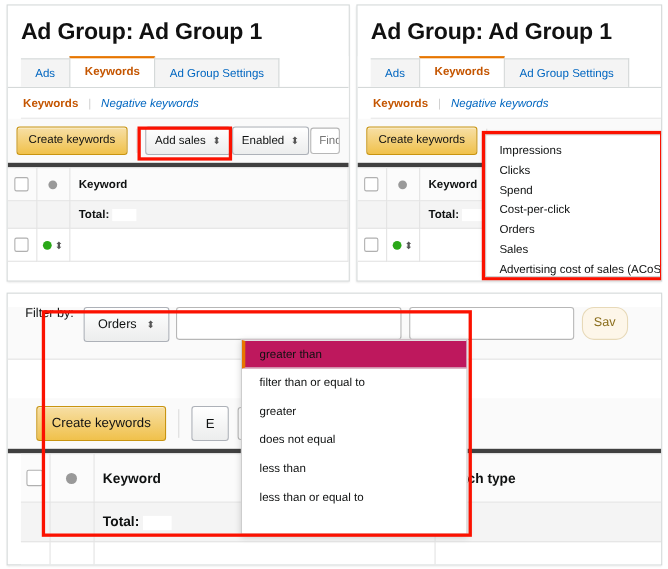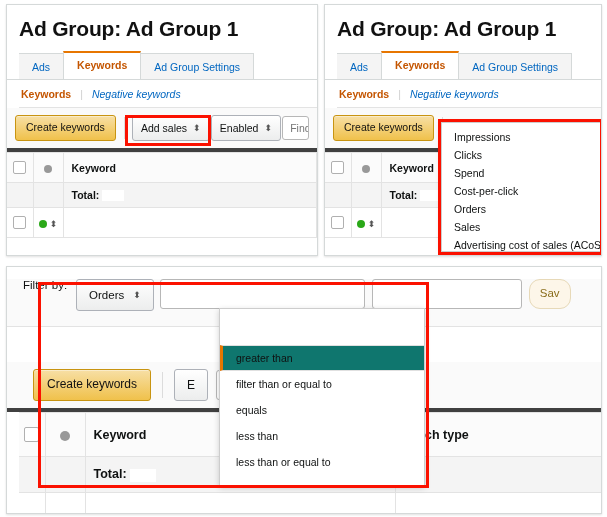--- a/index.html
+++ b/index.html
@@ -214,25 +214,24 @@
   #metrics-menu { padding: 5px 0 4px 0; }
   #metrics-menu .menu-item { height: 18px; padding-left: 12px; }
 
   
   #operator-menu .menu-item {
     height: 26px;
     padding-left: 13px;
     border-left: 3px solid transparent;
   }
   #operator-menu .menu-item.sel {
-    background: #0f766e;
+    background: #be185d;
     border-left: 3px solid #e77600;
     border-top: 1px solid #e0e0e0;
     border-bottom: 1px solid #e0e0e0;
-    margin-top: 36px;
   }
 
   
   .filterbar {
     display: flex;
     align-items: flex-start;
     height: 48px;
     background: #fafafa;
     border-bottom: 1px solid #e3e3e3;
     padding-left: 16px;
@@ -447,21 +446,22 @@
         <td class="c-dot"></td>
         <td></td>
         <td></td>
       </tr>
     </tbody>
       </table>
 
     <div class="menu" id="operator-menu" style="left:212px; top:41px; width:206px; height:178px;">
       <div class="menu-item sel">greater than</div>
       <div class="menu-item">filter than or equal to</div>
-      <div class="menu-item">equals</div>
+      <div class="menu-item">greater</div>
+      <div class="menu-item">does not equal</div>
       <div class="menu-item">less than</div>
       <div class="menu-item">less than or equal to</div>
     </div>
 
   </div>
 
   <div class="redbox" style="left:31px; top:15px; width:391px; height:206px;"></div>
 </div>
 
 </body></html>

